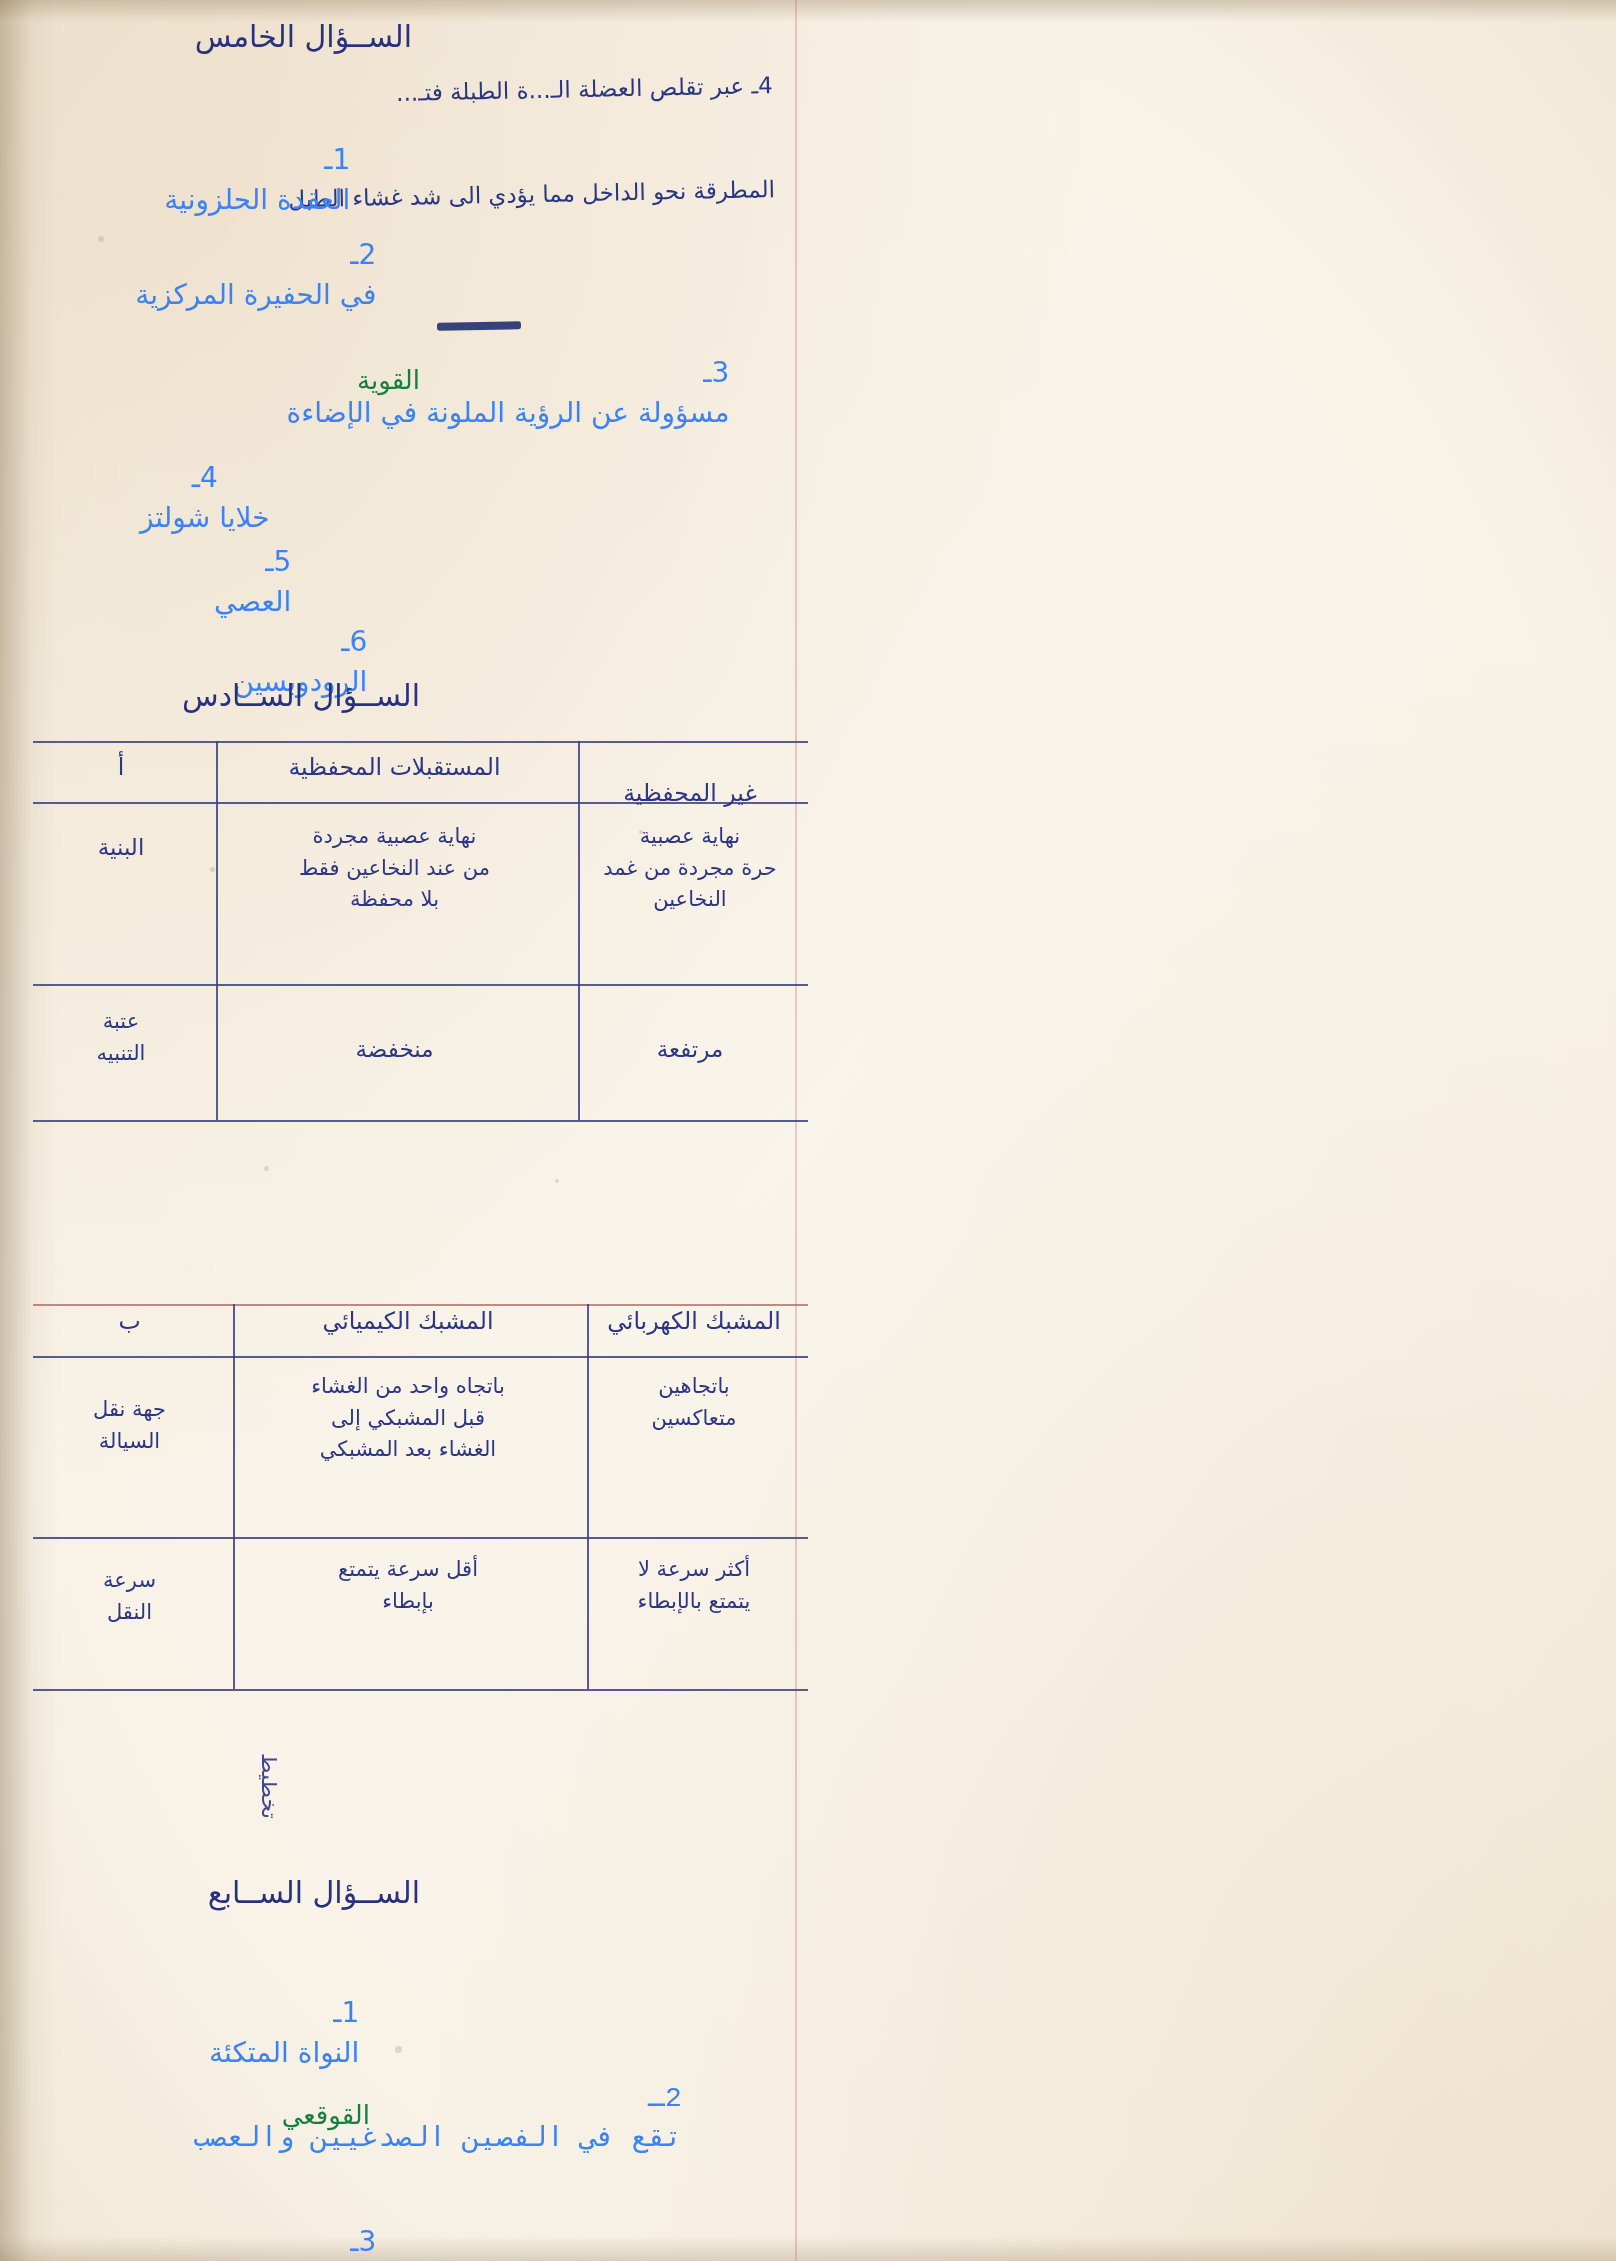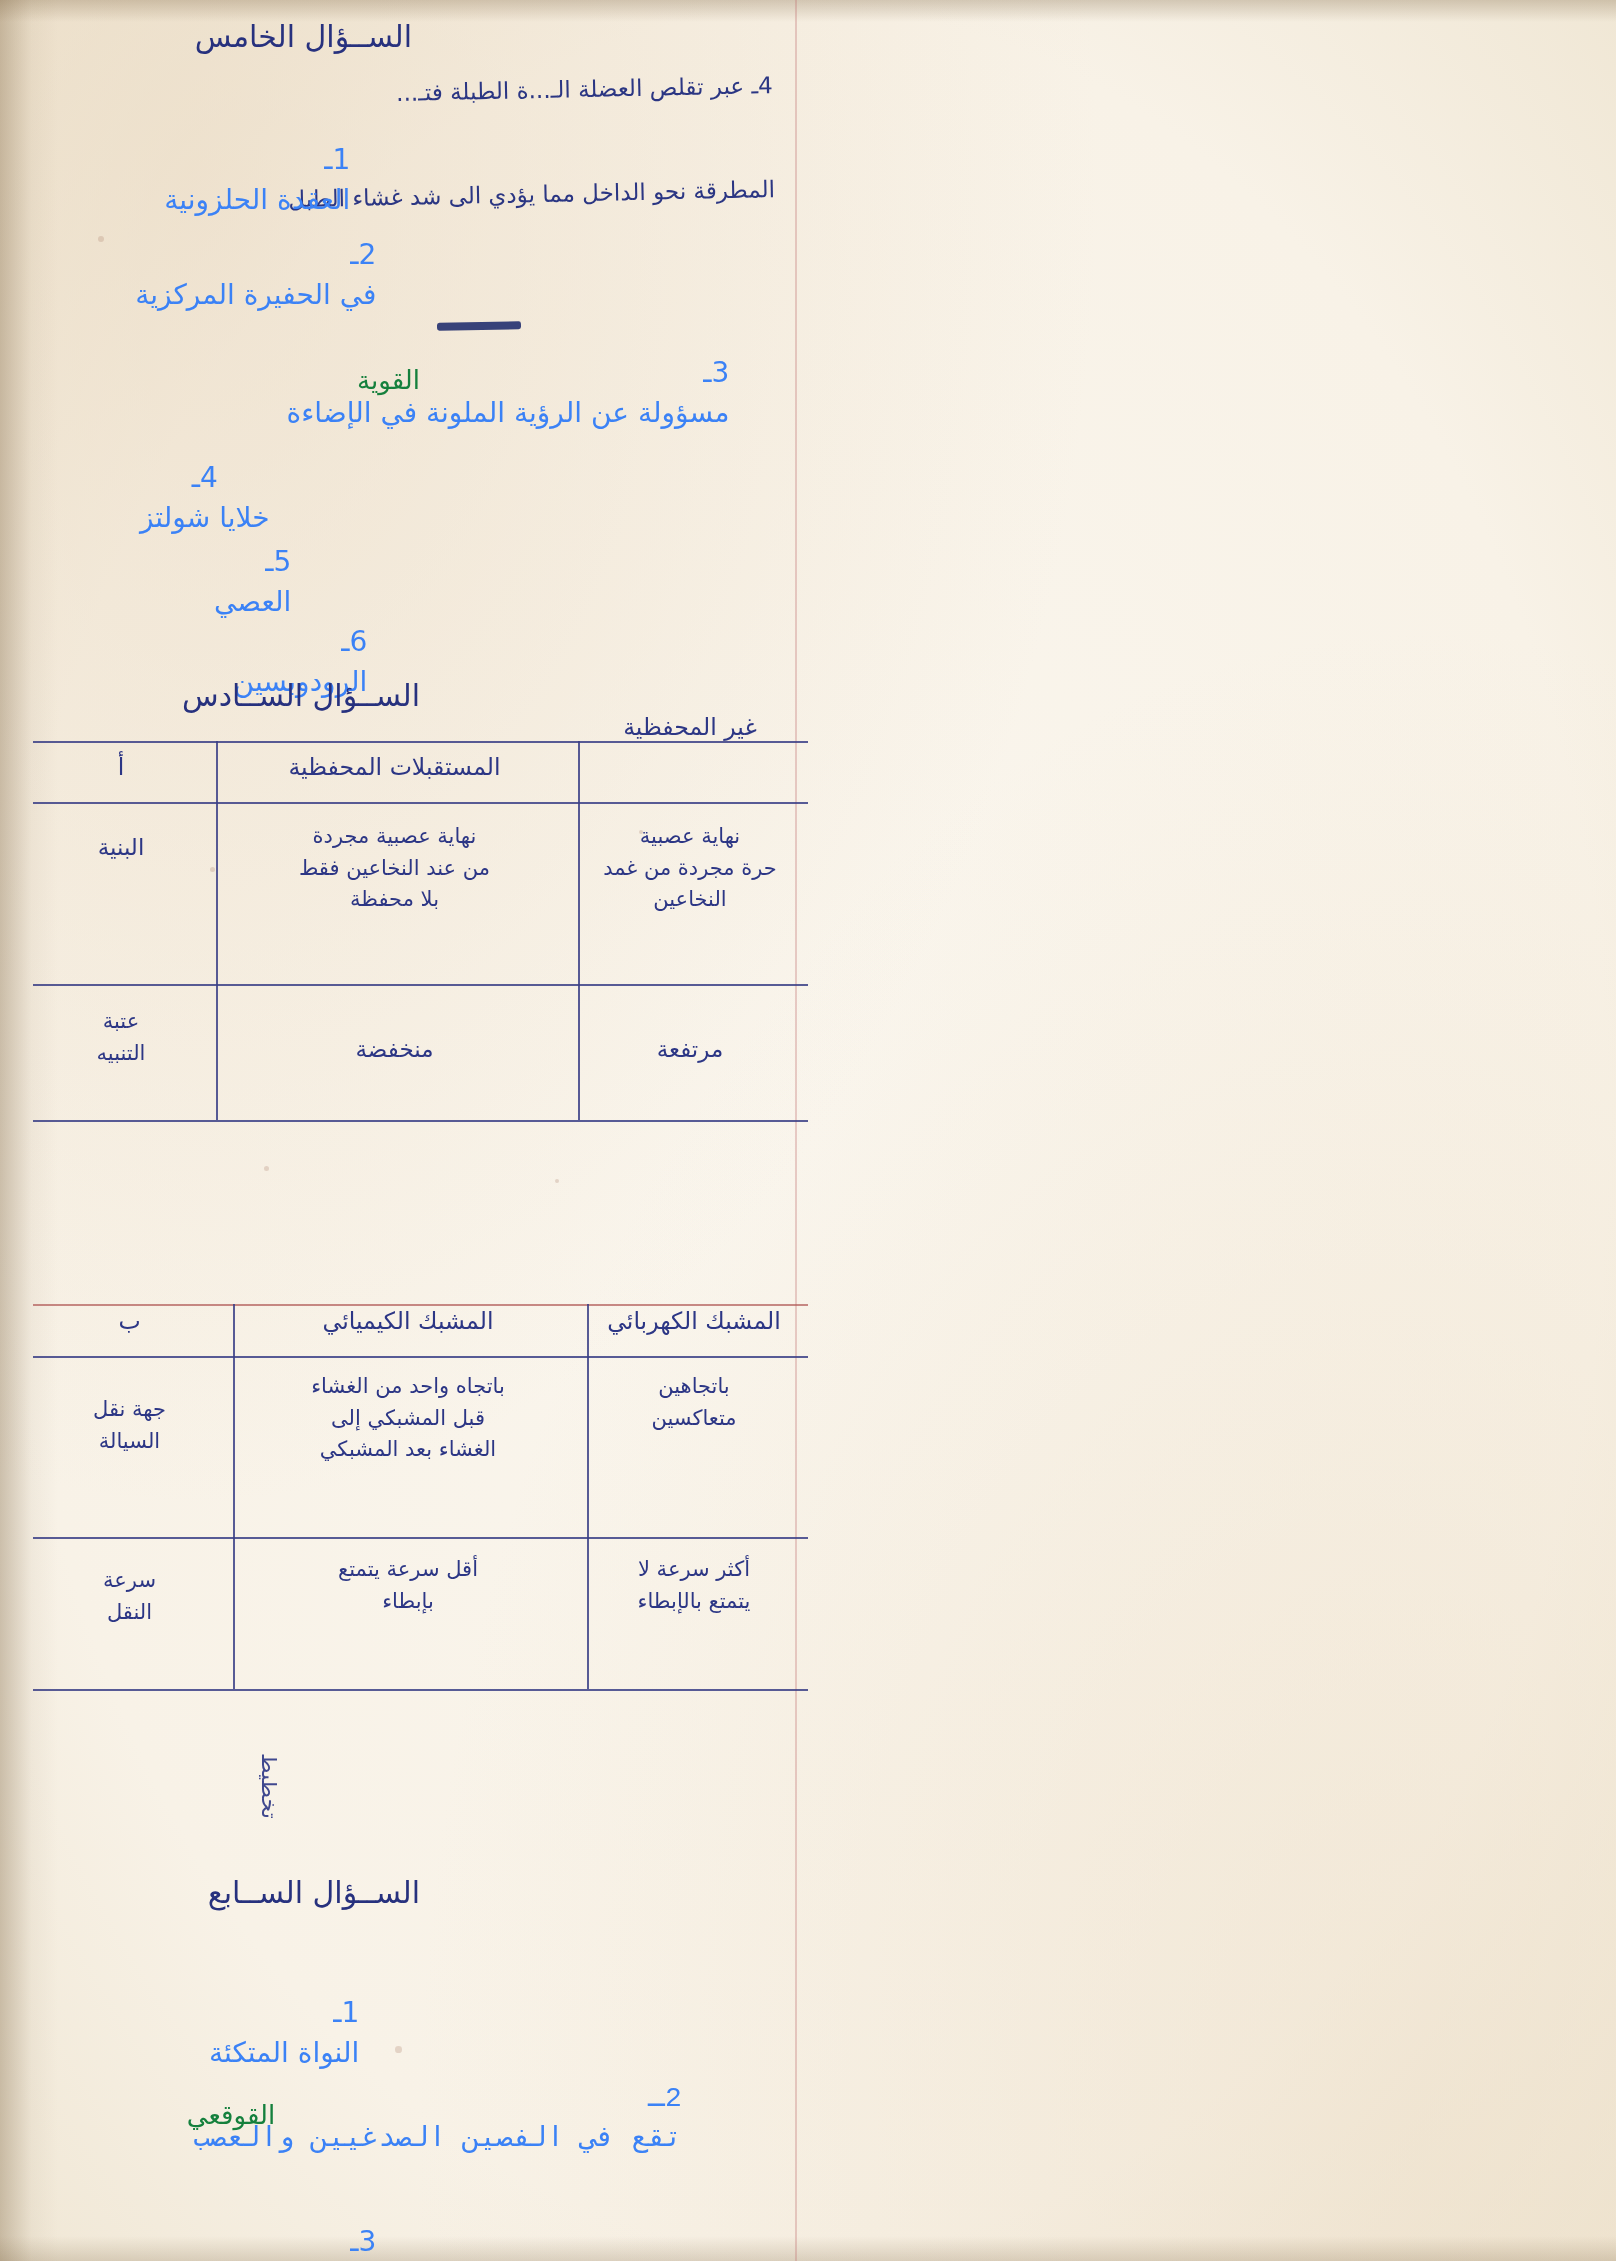--- a/index.html
+++ b/index.html
@@ -218,21 +218,21 @@
 
   <div class="rule-h" style="top:741px; right:808px; width:775px;"></div>
   <div class="rule-h" style="top:802px; right:808px; width:775px;"></div>
   <div class="rule-h" style="top:984px; right:808px; width:775px;"></div>
   <div class="rule-h" style="top:1120px; right:808px; width:775px;"></div>
   <div class="rule-v" style="top:741px; right:1398px; height:379px;"></div>
   <div class="rule-v" style="top:741px; right:1036px; height:379px;"></div>
 
   <div class="cell hw head" style="top:750px; right:1415px; width:160px;">أ</div>
   <div class="cell hw head" style="top:750px; right:1053px; width:337px;">المستقبلات المحفظية</div>
-  <div class="cell hw head" style="top:710px; right:825px; width:202px;">غير المحفظية</div>
+  <div class="cell hw head" style="top:776px; right:825px; width:202px;">غير المحفظية</div>
 
   <div class="cell hw" style="top:830px; right:1415px; width:160px;">البنية</div>
   <div class="cell hw small" style="top:821px; right:1053px; width:337px;">نهاية عصبية مجردة
 من عند النخاعين فقط
 بلا محفظة</div>
   <div class="cell hw small" style="top:821px; right:825px; width:202px;">نهاية عصبية
 حرة مجردة من غمد
 النخاعين</div>
 
   <div class="cell hw small" style="top:1006px; right:1415px; width:160px;">عتبة
@@ -272,21 +272,21 @@
 
   <div class="list-line hw" style="top:1952px; right:1221px; width:371px;">
     <span>1ـ</span>
     <span>النواة المتكئة</span>
   </div>
 
   <div class="list-line hw" style="top:2038px; right:867px; width:724px;font-family:Liberation Mono, monospace;">
     <span>2ـ</span>
     <span>تقع في الفصين الصدغيين والعصب</span>
   </div>
-  <div class="list-sub hw" style="top:2097px; right:1246px; width:278px;text-align:center;">القوقعي</div>
+  <div class="list-sub hw" style="top:2097px; right:1246px; width:278px;">القوقعي</div>
 
   <div class="list-line hw" style="top:2181px; right:1204px; width:387px;">
     <span>3ـ</span>
     
   </div>
 
 </div>
 
 
 </body></html>

